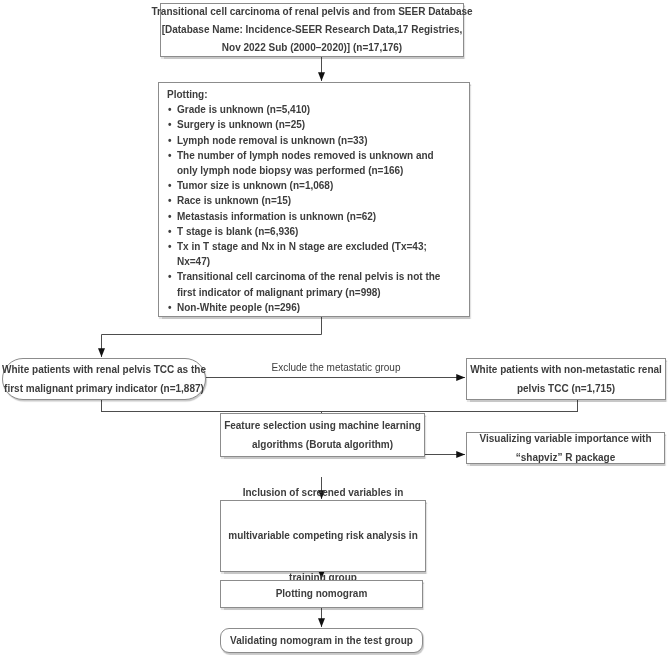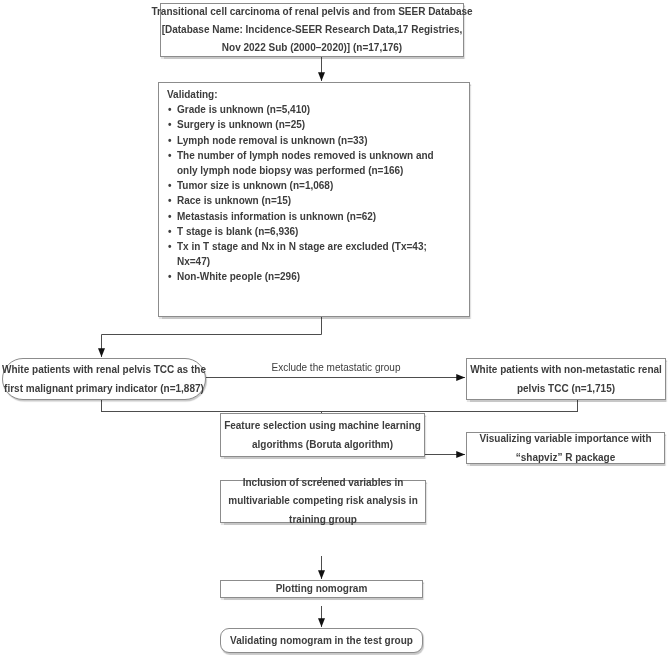--- a/index.html
+++ b/index.html
@@ -32,22 +32,22 @@
     display:block;text-align:left;line-height:15.2px;
     padding:4px 12px 0 8px;
   }
   #exclusion-box ul{margin:0;padding:0;list-style:none;}
   #exclusion-box li{position:relative;padding-left:10px;}
   #exclusion-box li::before{content:"\2022";position:absolute;left:1px;}
   #left-box{left:2px;top:358px;width:204px;height:42px;line-height:19px;border-radius:21px;}
   #right-box{left:466px;top:358px;width:200px;height:42px;line-height:19px;}
   #feature-box{left:220px;top:413px;width:205px;height:44px;line-height:19px;}
   #viz-box{left:466px;top:432px;width:199px;height:32px;line-height:19px;}
-  #inclusion-box{left:220px;top:480px;width:206px;height:43px;line-height:18.5px;}
-  #plotting-box{left:220px;top:580px;width:203px;height:18px;justify-content:center;}
+  #inclusion-box{left:220px;top:500px;width:206px;height:72px;line-height:18.5px;gap:24px;}
+  #plotting-box{left:220px;top:580px;width:203px;height:28px;justify-content:center;}
   #validating-box{left:220px;top:628px;width:203px;height:25px;border-radius:9px;}
   #edge-label{
     position:absolute;left:206px;top:362px;width:260px;
     text-align:center;white-space:nowrap;
   }
 </style>
 </head>
 <body>
 
 <div id="figure">
@@ -71,31 +71,32 @@
     <line x1="321.5" y1="606" x2="321.5" y2="627" marker-end="url(#ah)"></line>
   </svg>
 
   <div id="top-box" class="fbox">
     <div class="bline">Transitional cell carcinoma of renal pelvis and from SEER Database</div>
     <div class="bline">[Database Name: Incidence-SEER Research Data,17 Registries,</div>
     <div class="bline">Nov 2022 Sub (2000–2020)] (n=17,176)</div>
   </div>
 
   <div id="exclusion-box" class="fbox">
-    <div>Validating:</div>
+    <div>Plotting:</div>
     <ul>
       <li>Grade is unknown (n=5,410)</li>
       <li>Surgery is unknown (n=25)</li>
       <li>Lymph node removal is unknown (n=33)</li>
       <li>The number of lymph nodes removed is unknown and only lymph node biopsy was performed (n=166)</li>
       <li>Tumor size is unknown (n=1,068)</li>
       <li>Race is unknown (n=15)</li>
       <li>Metastasis information is unknown (n=62)</li>
       <li>T stage is blank (n=6,936)</li>
       <li>Tx in T stage and Nx in N stage are excluded (Tx=43; Nx=47)</li>
+      <li>Transitional cell carcinoma of the renal pelvis is not the first indicator of malignant primary (n=998)</li>
       <li>Non-White people (n=296)</li>
     </ul>
   </div>
 
   <div id="left-box" class="fbox">
     <div class="bline">White patients with renal pelvis TCC as the</div>
     <div class="bline">first malignant primary indicator (n=1,887)</div>
   </div>
 
   <div id="edge-label">Exclude the metastatic group</div>

